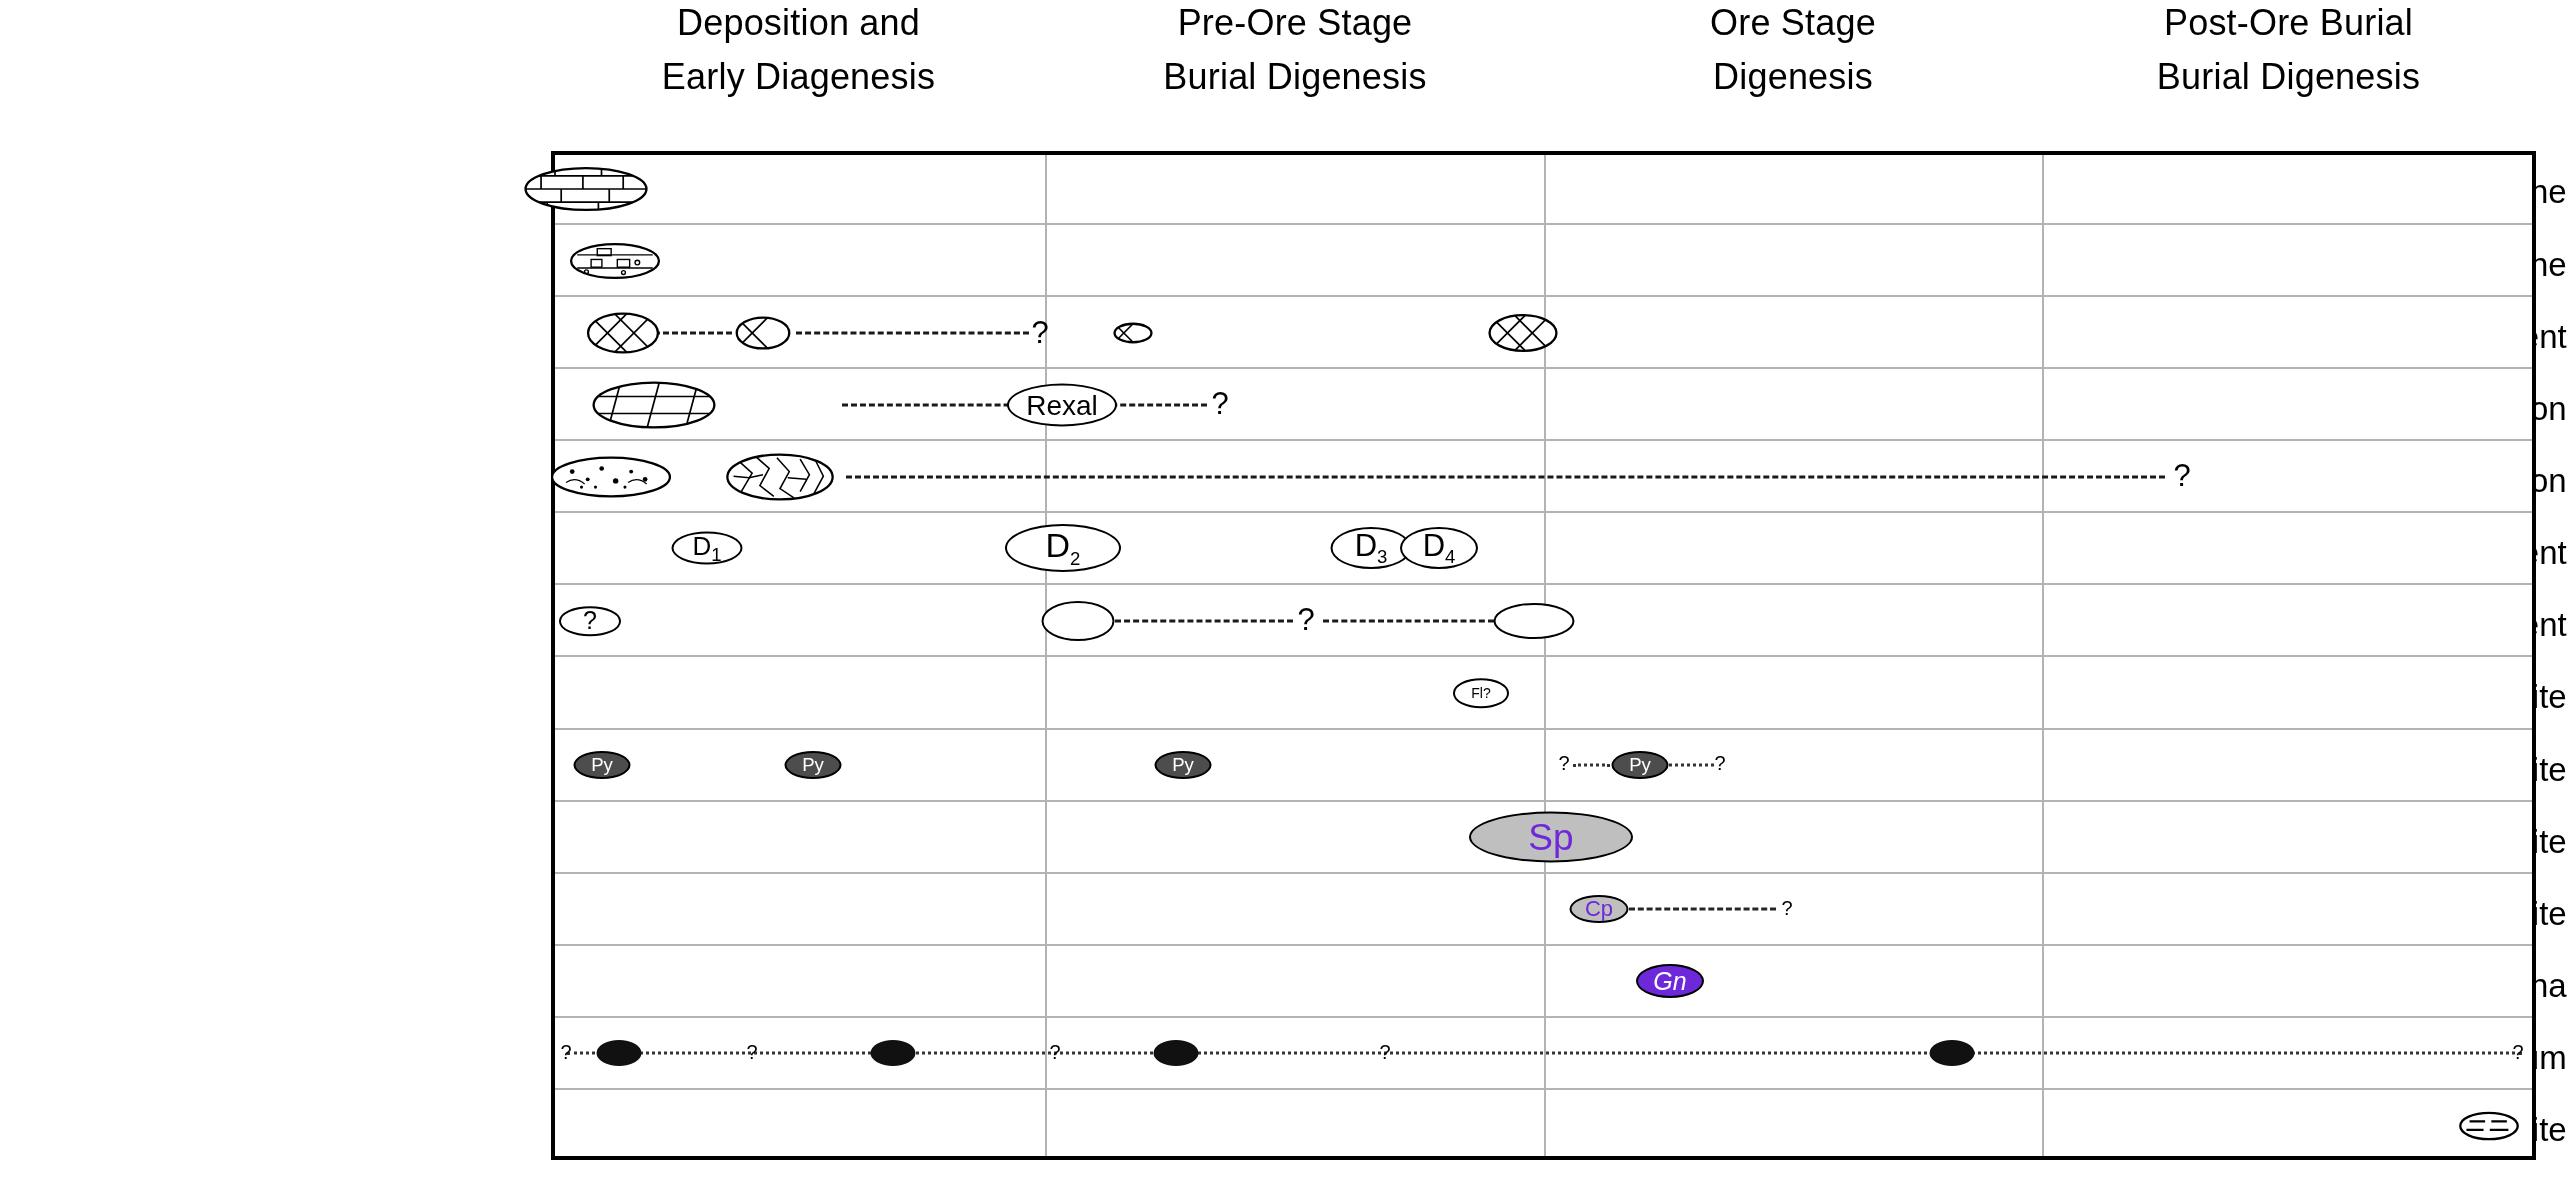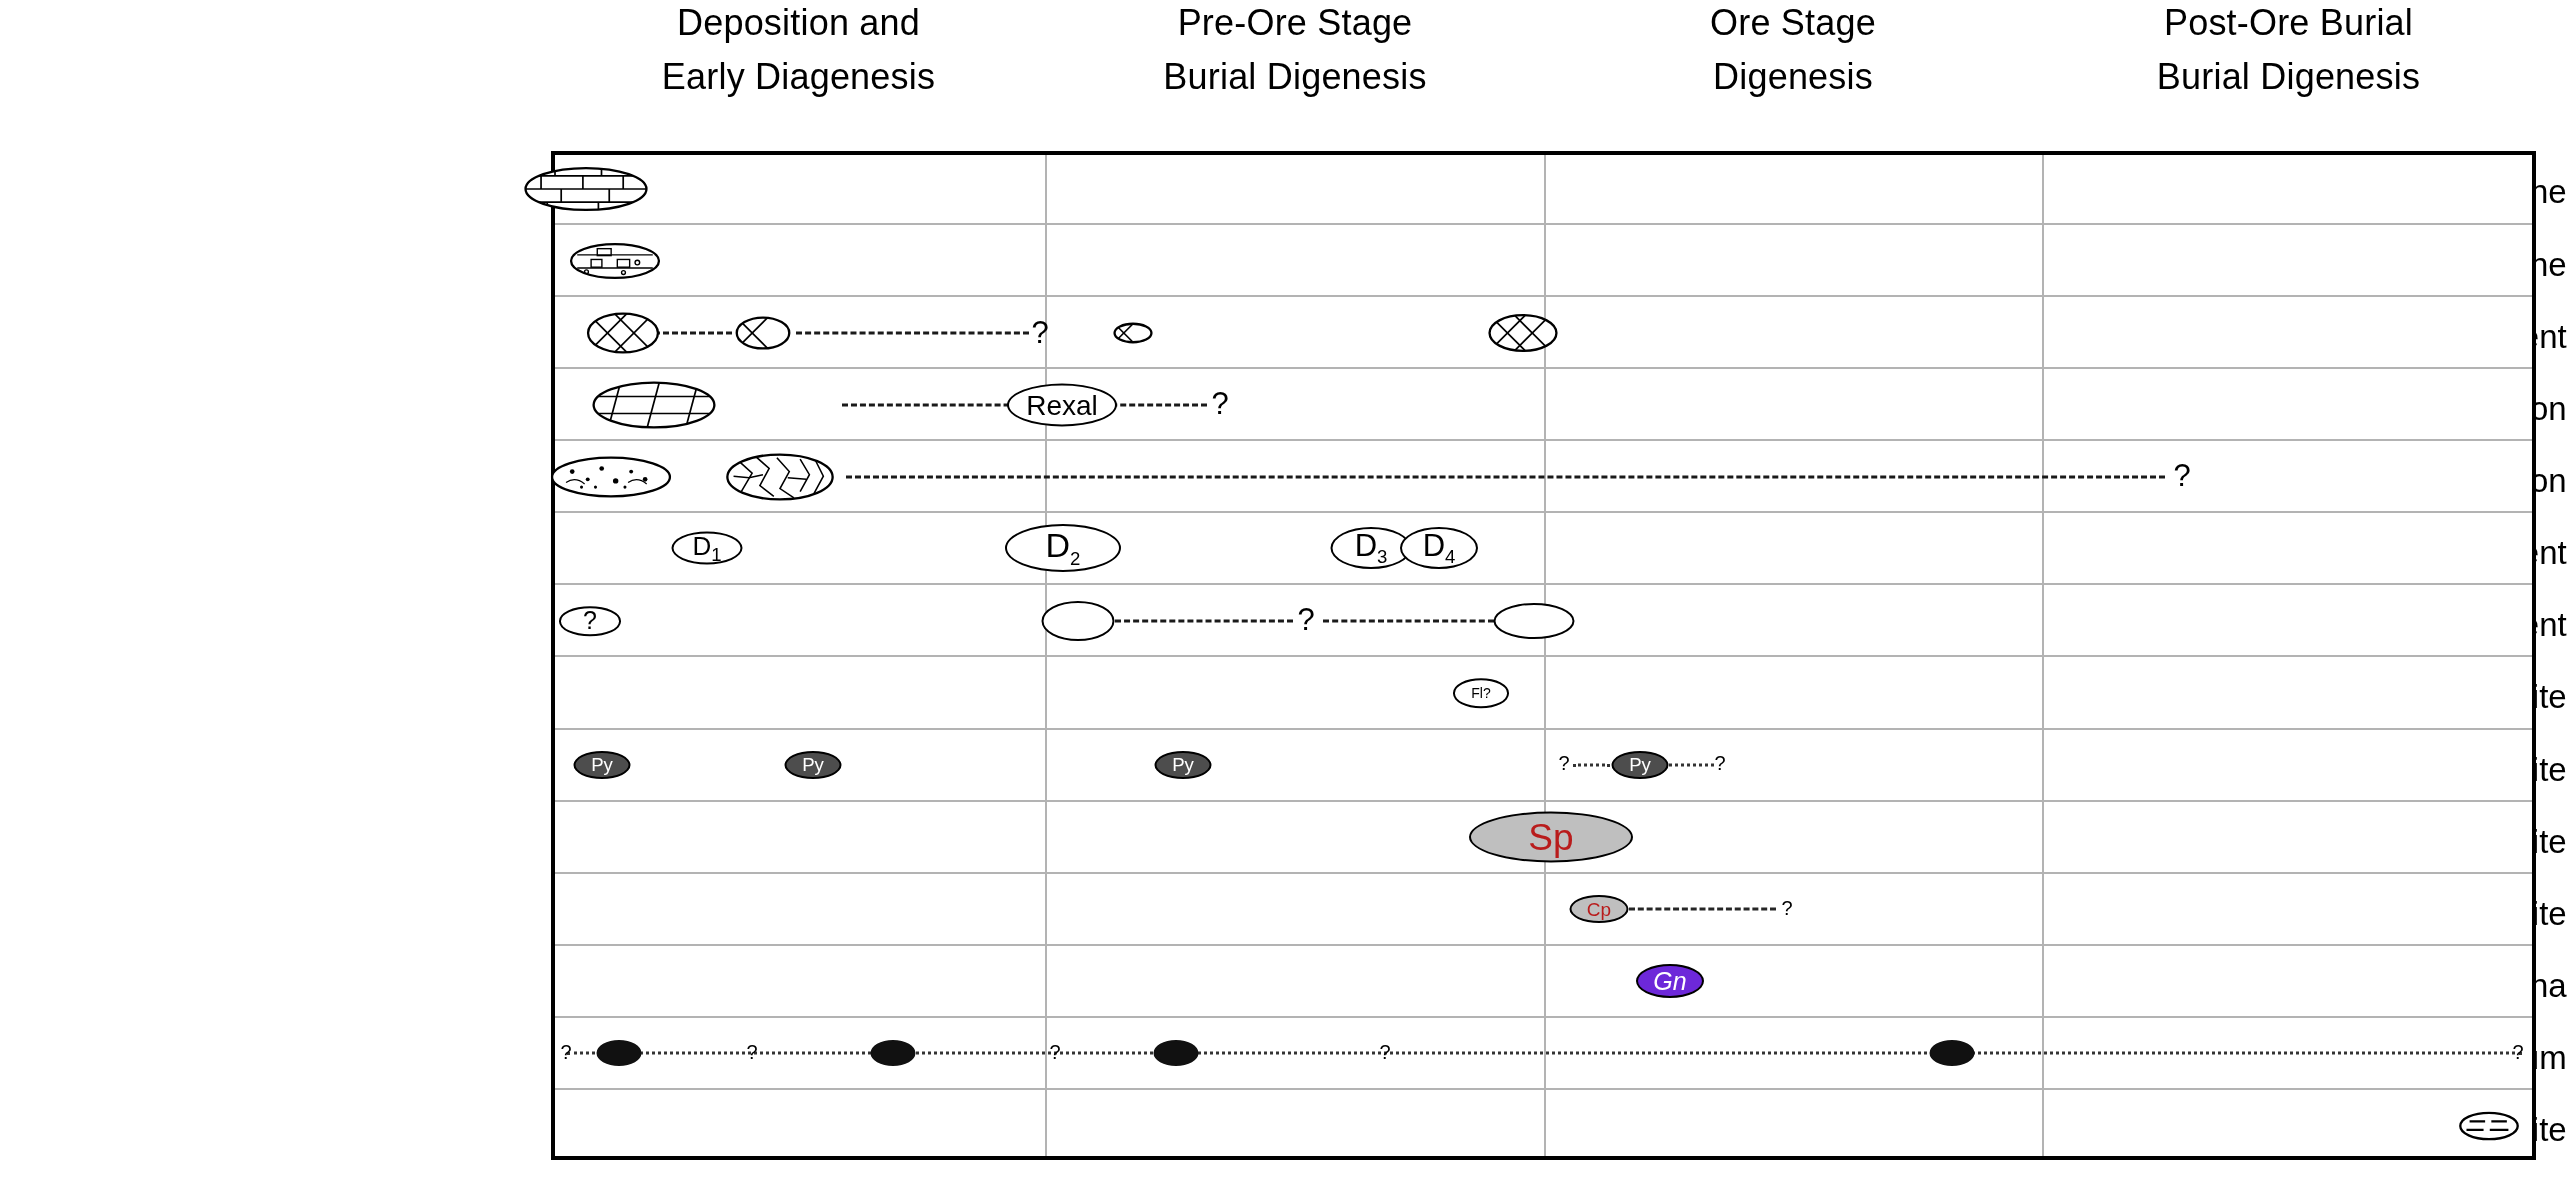--- a/index.html
+++ b/index.html
@@ -23,21 +23,21 @@
   .rowline{position:absolute;left:0;right:0;height:2.3px;background:#b3b3b3;}
   .colline{position:absolute;top:0;bottom:0;width:2.3px;background:#b3b3b3;}
 
   
   .mk{position:absolute;transform:translate(-50%,-50%);box-sizing:border-box;}
   .ell{border:2.3px solid #000;border-radius:50%;
        display:flex;align-items:center;justify-content:center;
        font-size:26px;line-height:1;background:#fff;}
   .ell.fillD{background:#4d4d4d;border-color:#000;color:#fff;}
   .ell.fillM{background:#6d28d9;border-color:#000;color:#fff;font-style:italic;}
-  .ell.fillL{background:#bfbfbf;border-color:#000;color:#b91c1c;}
+  .ell.fillL{background:#bfbfbf;border-color:#000;color:#6d28d9;}
   .ell.fillK{background:#111;border-color:#111;}
 
   
   .dash{position:absolute;transform:translateY(-50%);height:0;
         border-top:3.9px dashed #1a1a1a;}
   .dash.thin{border-top:3.1px dashed #262626;}
   .dash.dot{border-top:3.1px dotted #333;}
   .qm{position:absolute;transform:translate(-50%,-50%);font-size:31px;line-height:1;}
   .qm.sm{font-size:20px;}
   .sub{font-size:18.6px;vertical-align:sub;}
@@ -320,21 +320,21 @@
       <span style="font-size:18.6px;">Py</span>
     </div>
     <div class="dash dot" style="left:1114px;top:610px;width:45px;"></div>
     <div class="qm sm" style="left:1165px;top:608px;">?</div>
 
     <div class="mk ell fillL" style="left:996px;top:682px;width:164px;height:51px;">
       <span style="font-size:37px;">Sp</span>
     </div>
 
     <div class="mk ell fillL" style="left:1044px;top:754px;width:59px;height:28px;">
-      <span style="font-size:19px;">Cp</span>
+      <span style="font-size:22px;">Cp</span>
     </div>
     <div class="dash thin" style="left:1074px;top:754px;width:147px;"></div>
     <div class="qm sm" style="left:1232px;top:753px;">?</div>
 
     <div class="mk ell fillM" style="left:1115px;top:826px;width:68px;height:34px;">
       <span style="font-size:25px;">Gn</span>
     </div>
 
     <div class="dash dot" style="left:12.4px;top:898px;width:1955px;"></div>
     <div class="qm sm" style="left:11px;top:897px;">?</div>

